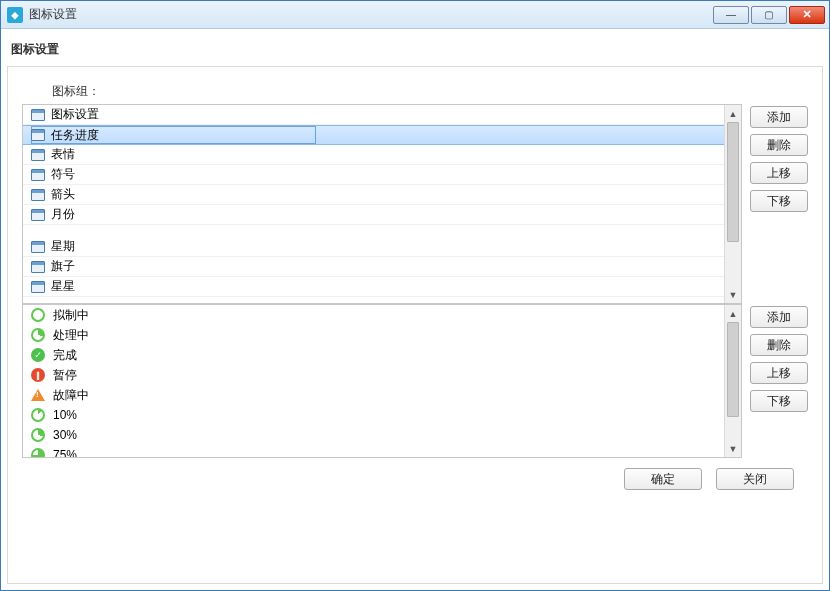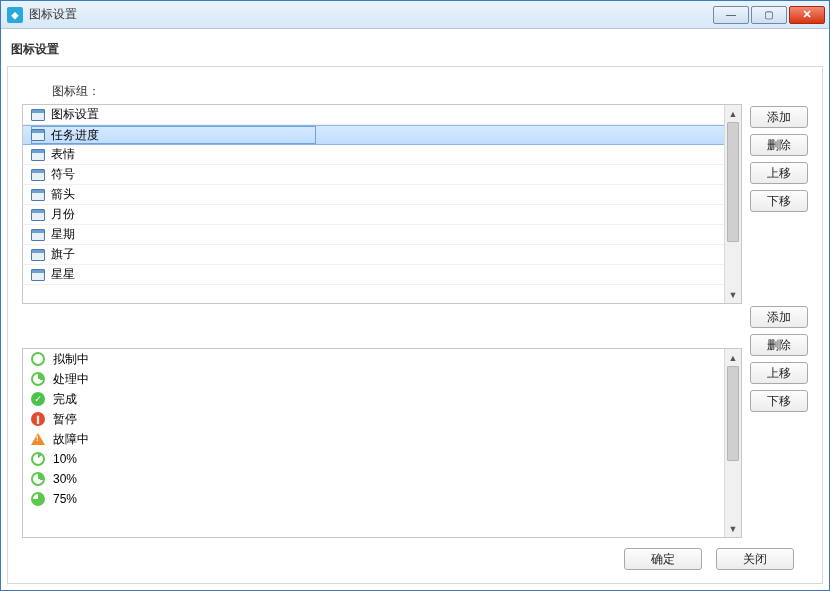--- a/index.html
+++ b/index.html
@@ -98,21 +98,21 @@
   gap: 8px;
 }
 .list-box {
   flex: 1;
   border: 1px solid #c7c7c7;
   background: #fff;
   position: relative;
   overflow: hidden;
 }
 .list-box.groups { height: 200px; }
-.list-box.icons { height: 190px; margin-top: 44px; }
+.list-box.icons { height: 154px; }
 .list-inner {
   position: absolute;
   inset: 0 17px 0 0;
   overflow-y: hidden;
 }
 .scrollbar {
   position: absolute;
   right: 0; top: 0; bottom: 0;
   width: 17px;
   background: #f0f0f0;
@@ -303,21 +303,21 @@
                 <span>符号</span>
               </div>
               <div class="grp-item" style="position: relative;">
                 <div class="wnd-icon"></div>
                 <span>箭头</span>
               </div>
               <div class="grp-item" style="position: relative;">
                 <div class="wnd-icon"></div>
                 <span>月份</span>
               </div>
-              <div class="grp-item" style="position: relative;">
+              <div class="grp-item" style="position: relative; margin-top: 12px;">
                 <div class="wnd-icon"></div>
                 <span>星期</span>
               </div>
               <div class="grp-item" style="position: relative;">
                 <div class="wnd-icon"></div>
                 <span>旗子</span>
               </div>
               <div class="grp-item" style="position: relative;">
                 <div class="wnd-icon"></div>
                 <span>星星</span>

